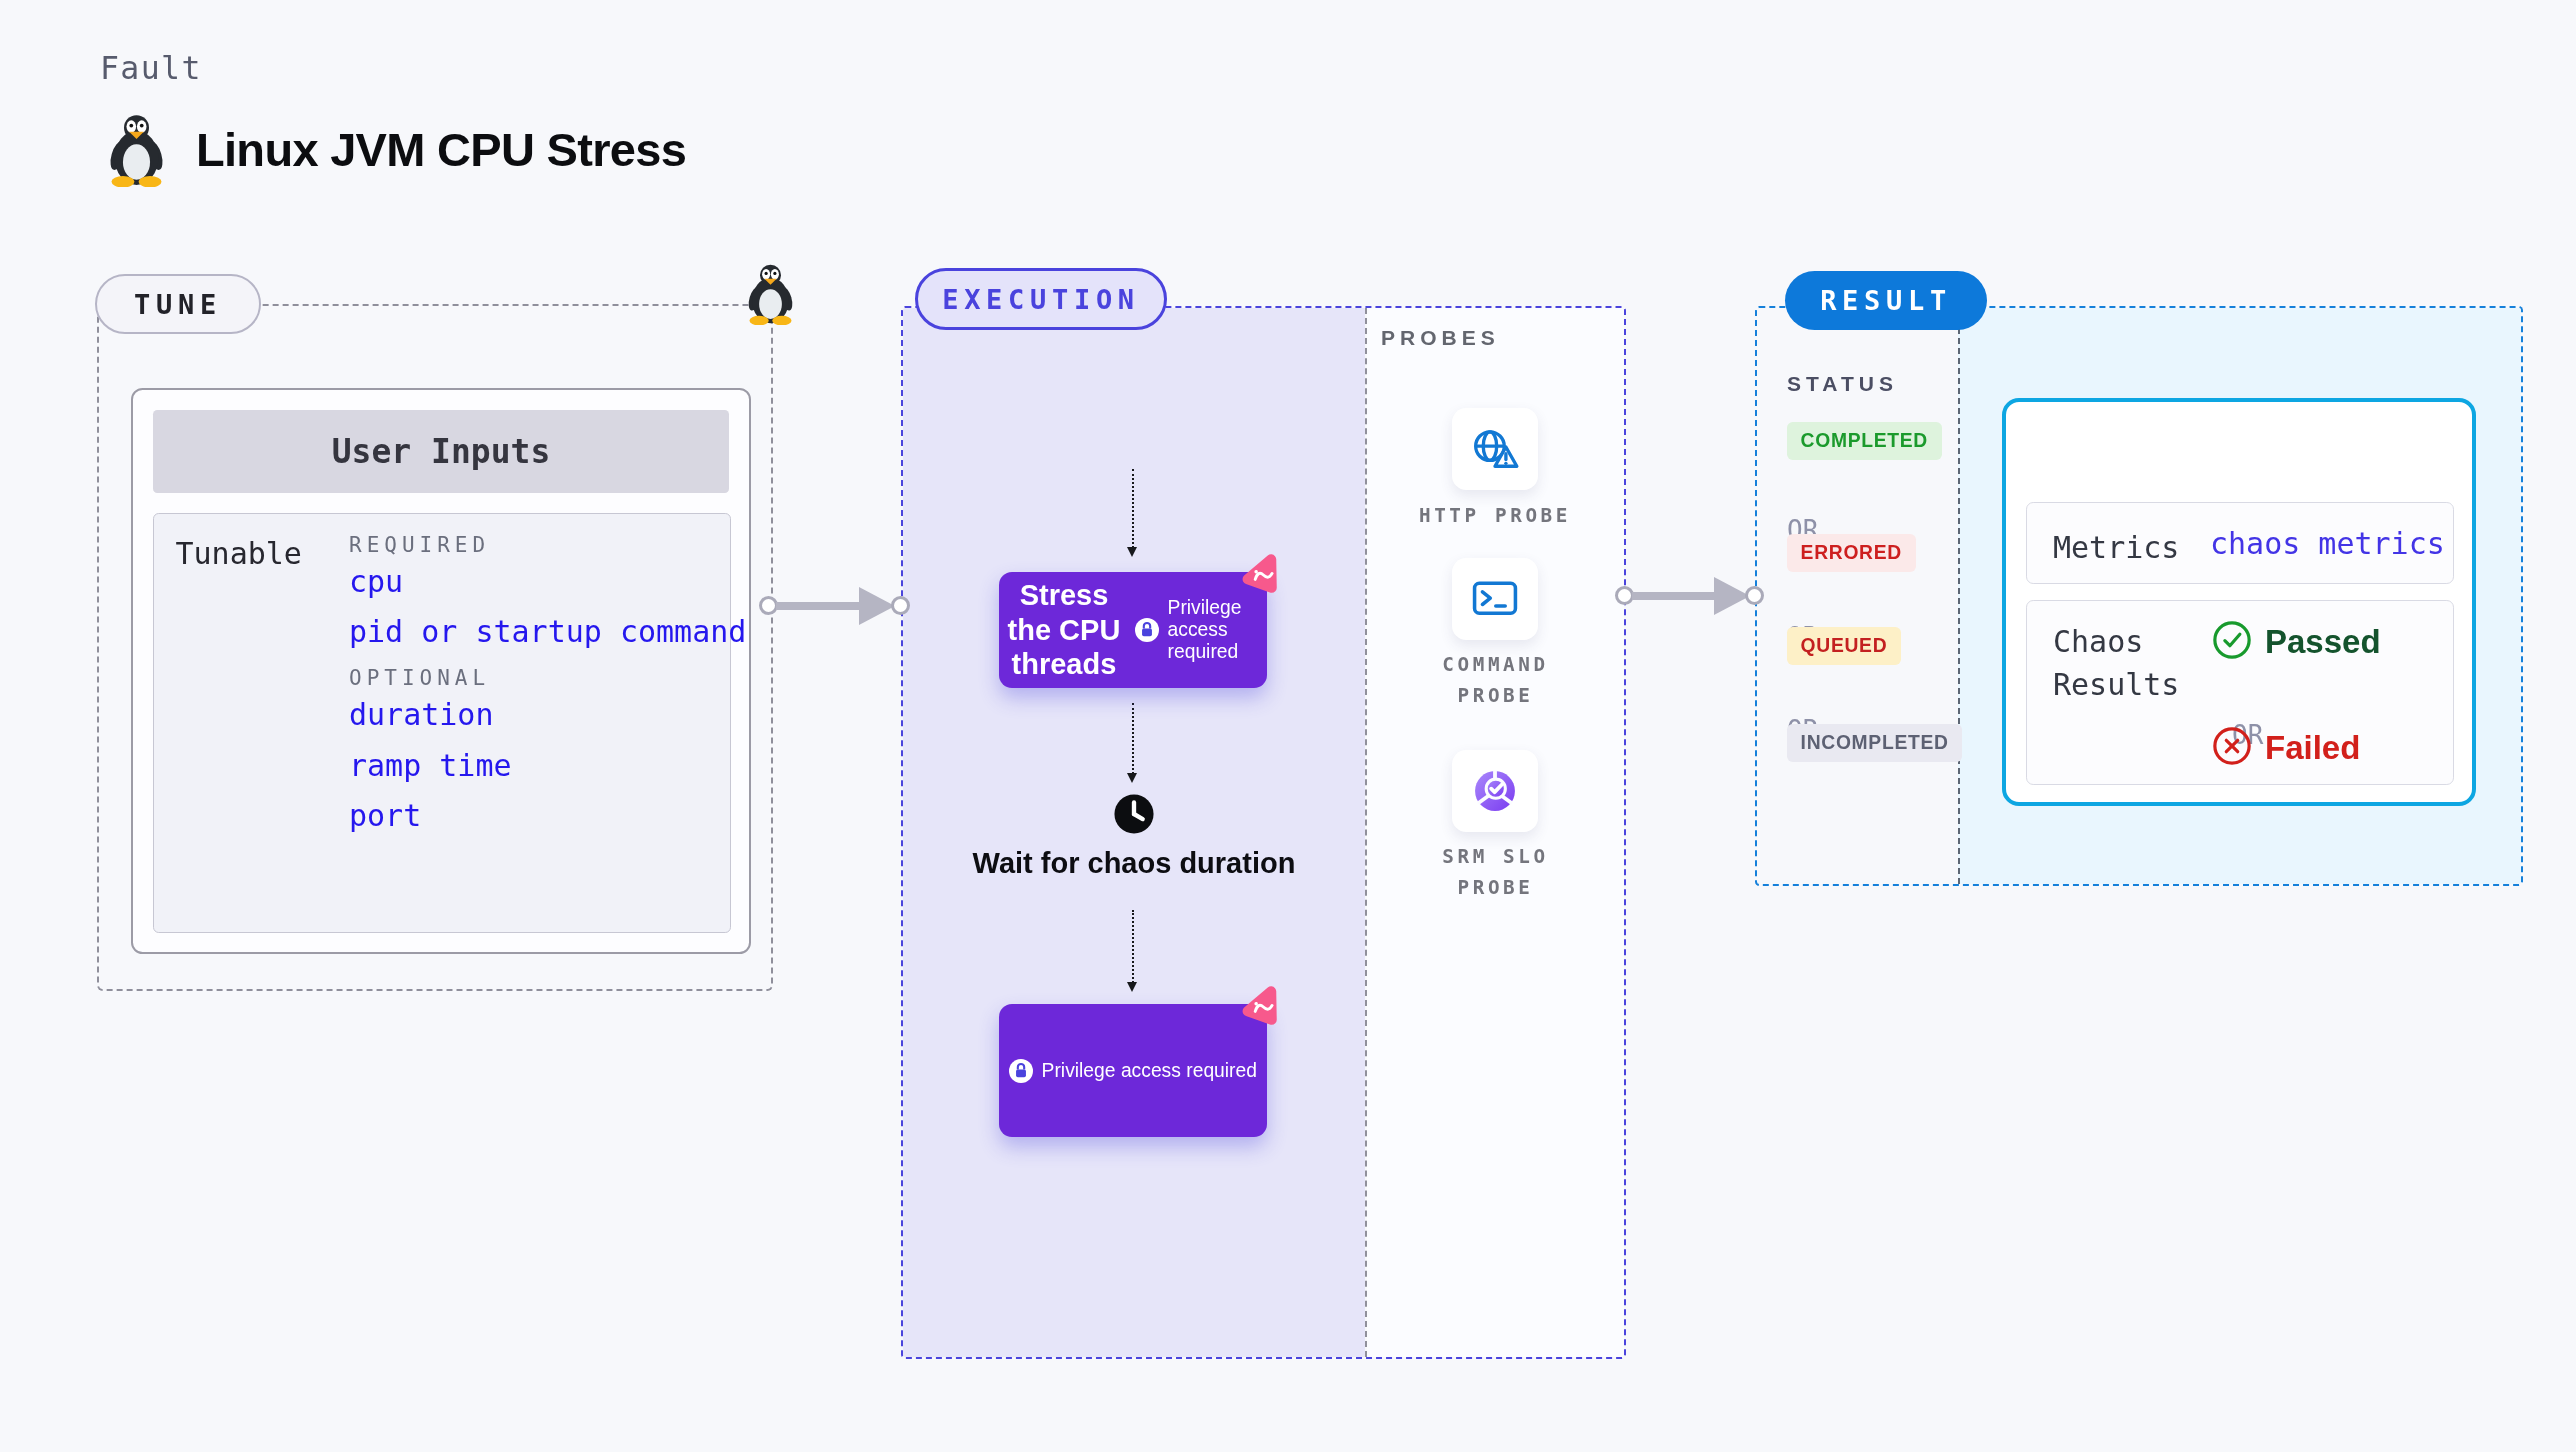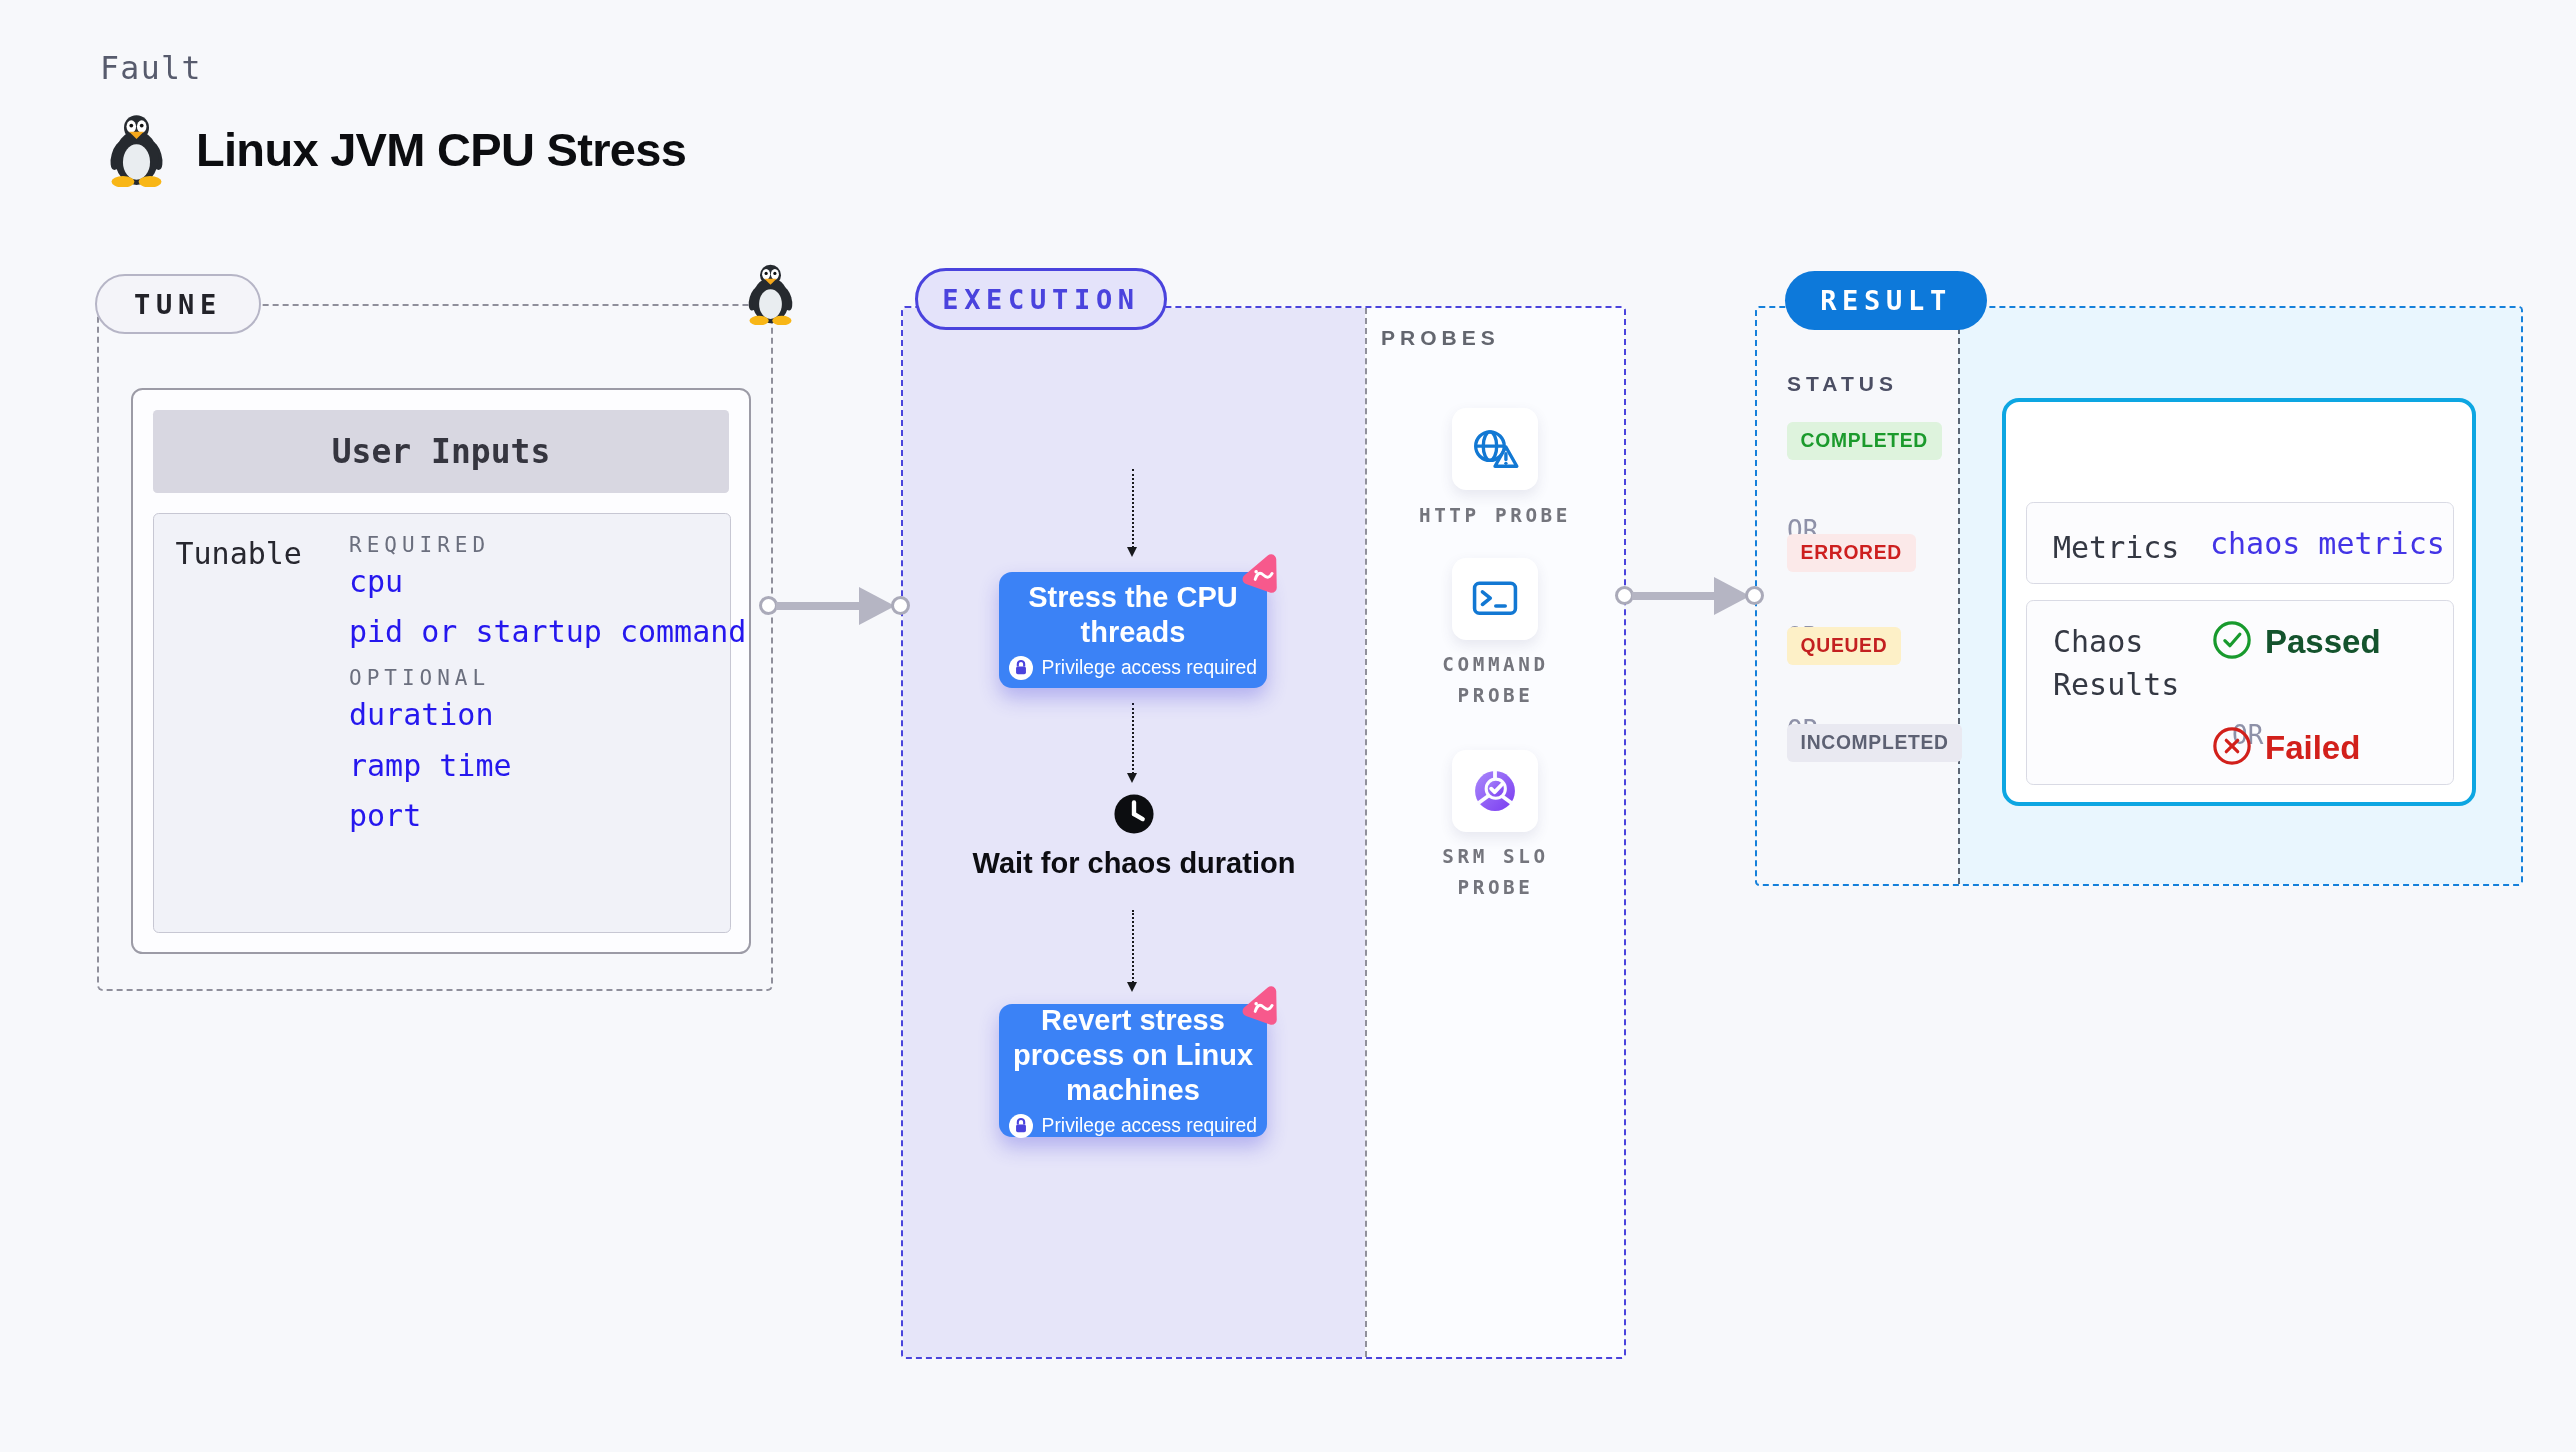--- a/index.html
+++ b/index.html
@@ -47,22 +47,22 @@
 
   
   .exec-box{left:901px;top:306px;width:721px;height:1049px;border:2.9px dashed #4a43dd;
     border-radius:4.3px;overflow:hidden;}
   .exec-fill-left{position:absolute;left:0;top:0;bottom:0;width:462px;background:#e6e5f9;}
   .exec-divider{position:absolute;left:462px;top:0;bottom:0;width:0;border-left:2.1px dashed #90909b;}
   .exec-fill-right{position:absolute;left:464px;right:0;top:0;bottom:0;background:#fbfcff;}
   .step-text{font-size:29px;font-weight:800;color:#0d0d12;text-align:center;line-height:1.28;}
   .derive-text{left:28px;top:95px;width:405px;}
   .wait-text{left:64px;top:537px;width:334px;}
-  .chaos-btn{left:96px;width:268px;background:#3b82f6;border-radius:13px;
-    box-shadow:0 10px 20px rgba(70,64,220,.32);display:flex;flex-direction:column;
+  .chaos-btn{left:96px;width:268px;background:#6d28d9;border-radius:13px;
+    box-shadow:0 10px 20px rgba(70,64,220,.32);display:flex;
     align-items:center;justify-content:center;gap:6px;z-index:3;}
   .btn-stress{top:264px;height:116px;}
   .btn-revert{top:696px;height:133px;}
   .chaos-btn .btn-title{color:#fff;font-size:29px;font-weight:800;line-height:1.2;text-align:center;width:244px;}
   .priv-row{display:flex;align-items:center;gap:8.6px;}
   .priv-row .txt{color:#fff;font-size:19.3px;font-weight:500;}
   .pink-badge{position:absolute;top:-20px;right:-17px;width:47px;height:47px;}
   .clock-wrap{left:210px;top:485px;width:42px;height:42px;}
   .section-label{font-size:21px;font-weight:700;letter-spacing:5px;color:#63666f;}
   .probes-label{left:478px;top:18px;}
@@ -202,21 +202,20 @@
     <div class="abs chaos-btn btn-revert">
       <span class="pink-badge">
         <svg viewBox="0 0 64 64" width="100%" height="100%">
             <g transform="rotate(-10 32 32)">
           <polygon points="14,34 50,13 44,51" fill="#f7598c" stroke="#f7598c" stroke-width="14" stroke-linejoin="round"></polygon>
           <path d="M24 36 q6 -12 12 -4 t 12 0" stroke="#fff" stroke-width="4" fill="none" stroke-linecap="round"></path>
           <circle cx="27" cy="26" r="2.4" fill="#fff"></circle>
         </g>
           </svg>
       </span>
-      <div class="btn-title">Revert stress process on Linux machines</div>
       <div class="priv-row">
         <span style="width:24px;height:24px">
           <svg viewBox="0 0 34 34" width="24" height="24">
             <circle cx="17" cy="17" r="17" fill="#fff"></circle>
             <rect x="10" y="15" width="14" height="11" rx="2.5" fill="#4a43dd"></rect>
             <path d="M12.5 15 v-3.5 a4.5 4.5 0 0 1 9 0 V15" fill="none" stroke="#4a43dd" stroke-width="3"></path>
           </svg>
         </span>
         <span class="txt">Privilege access required</span>
       </div>

